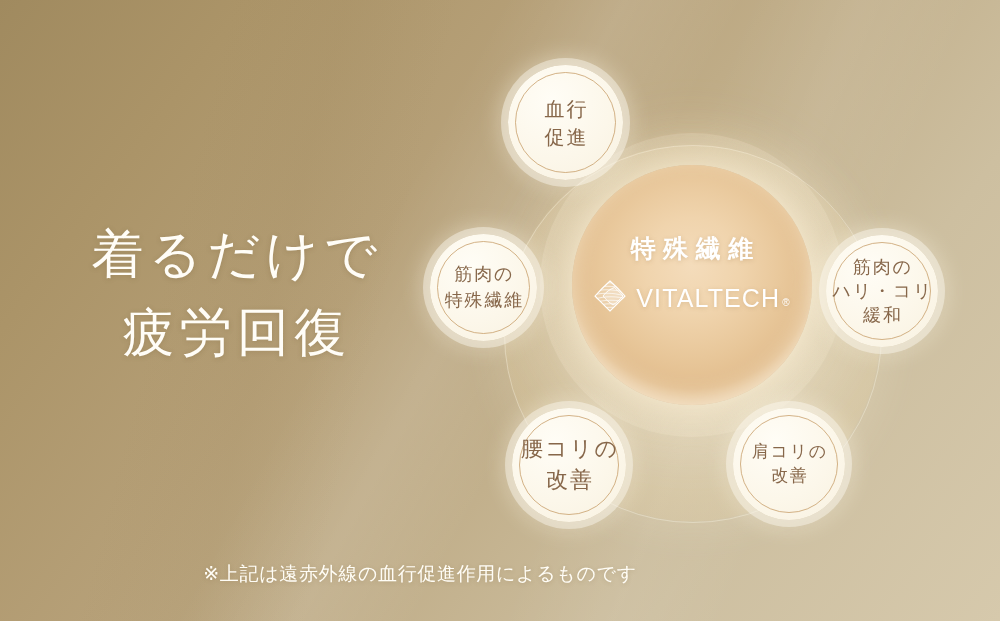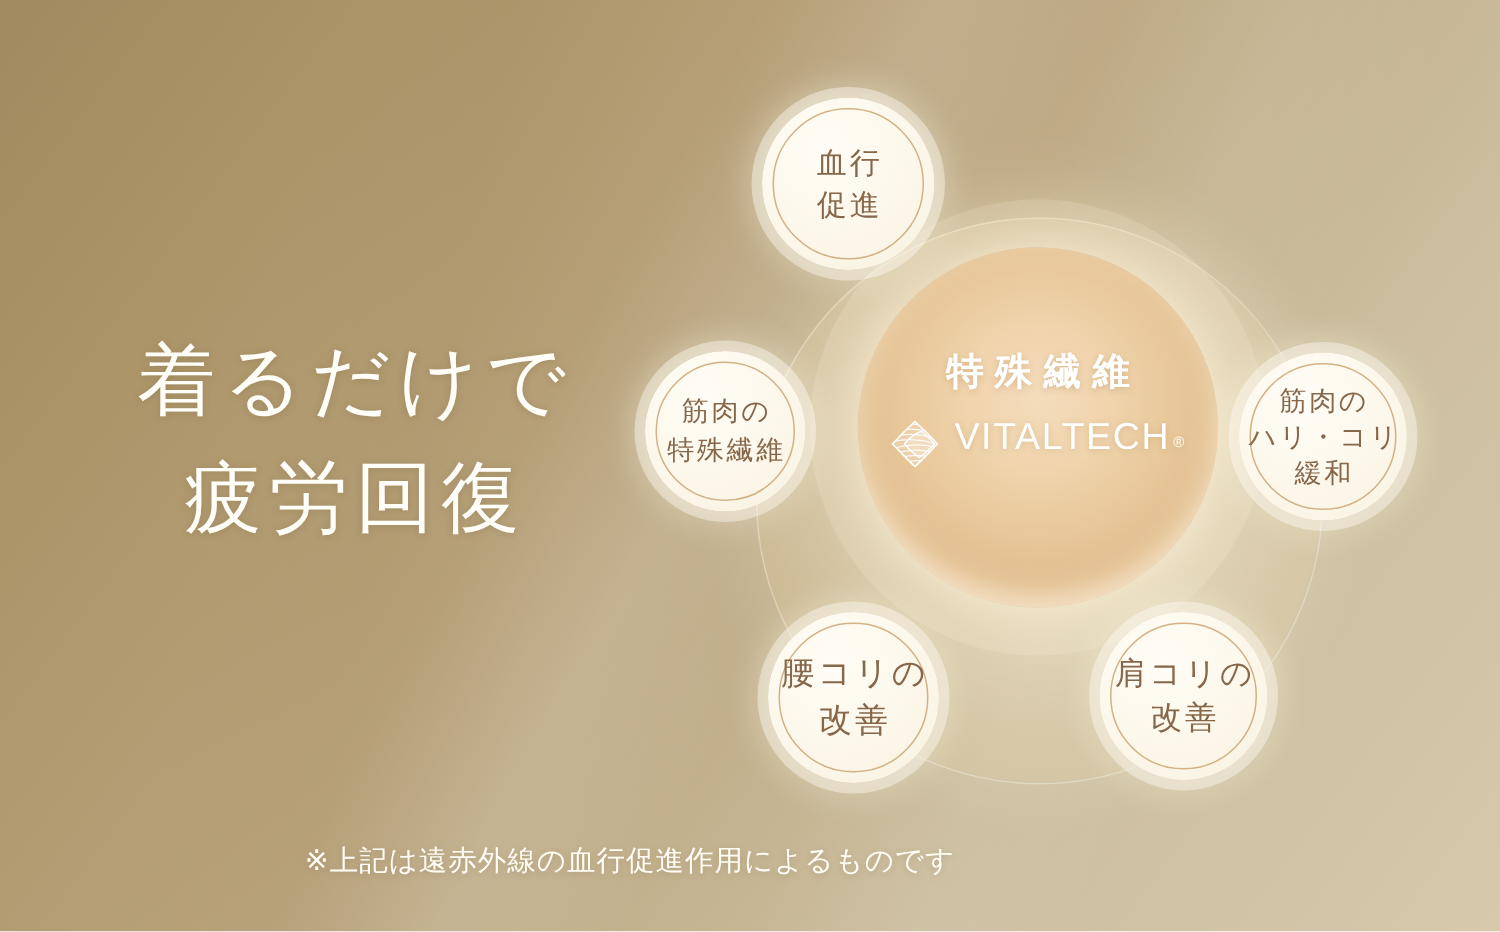--- a/index.html
+++ b/index.html
@@ -92,21 +92,21 @@
   .center-block{
     position:absolute;left:572px;top:236px;width:240px;text-align:center;
   }
   .center-title{
     color:#ffffff;font-size:25px;letter-spacing:.30em;text-indent:.30em;
     font-weight:700;line-height:1;
     font-family:"Liberation Sans","DejaVu Sans",sans-serif;
     text-shadow:0 1px 4px rgba(170,130,80,.35);
   }
   .logo-row{
-    display:flex;justify-content:center;gap:9px;margin-top:18px;
+    display:flex;align-items:center;justify-content:center;gap:9px;margin-top:18px;
   }
   .logo-mark{display:block;}
   .logo-word{
     color:#ffffff;font-size:25px;letter-spacing:.045em;font-weight:400;line-height:1;
     font-family:"Liberation Sans","DejaVu Sans",sans-serif;
     text-shadow:0 1px 4px rgba(170,130,80,.30);
     display:flex;align-items:baseline;
   }
   .logo-word .reg{font-size:10px;margin-left:2px;position:relative;top:-1px;}
 
@@ -135,21 +135,21 @@
   #b-kinniku-l{left:430px;top:234px; width:107px;height:107px;}
   #b-kinniku-r{left:826px;top:235px; width:112px;height:112px;}
   #b-koshi    {left:512px;top:408px; width:114px;height:114px;}
   #b-kata     {left:733px;top:408px; width:112px;height:112px;}
 
   #b-kekkou    .bubble-label{font-size:20px;}
   #b-hirou     .bubble-label{font-size:20px;}
   #b-kinniku-l .bubble-label{font-size:18px;}
   #b-kinniku-r .bubble-label{font-size:18px;line-height:1.34;}
   #b-koshi     .bubble-label{font-size:22px;}
-  #b-kata      .bubble-label{font-size:21px;}
+  #b-kata      .bubble-label{font-size:17px;}
 
   
   .footnote{
     position:absolute;left:0;top:561px;width:840px;text-align:center;
     color:#fffdf6;font-size:19px;letter-spacing:.035em;
     font-family:"Liberation Sans","DejaVu Sans",sans-serif;
     text-shadow:0 1px 4px rgba(130,104,62,.28);
   }
 </style>
 </head>

